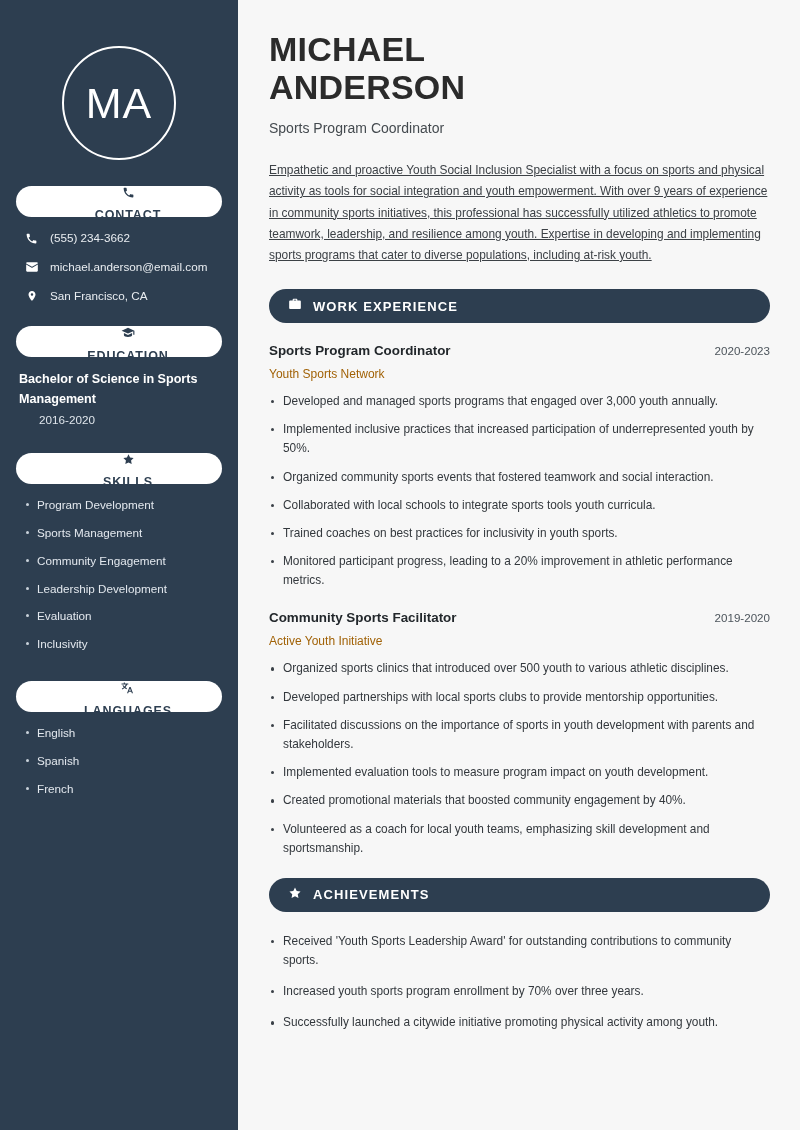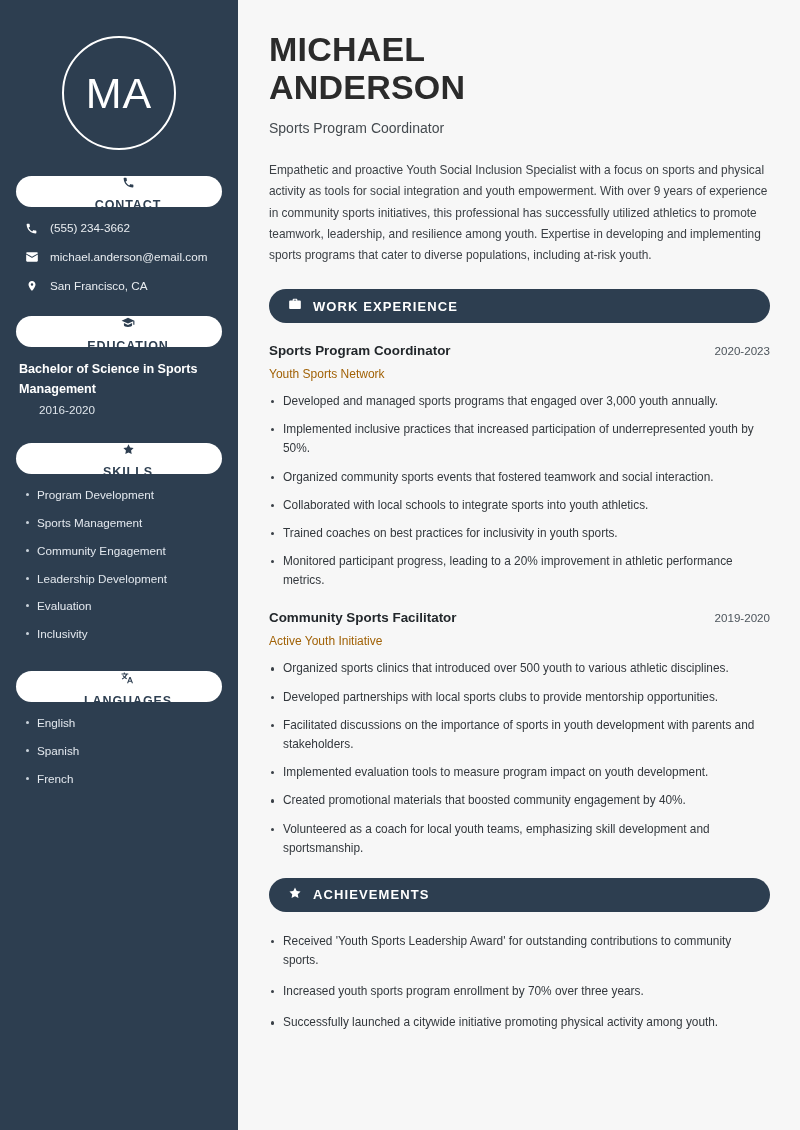--- a/index.html
+++ b/index.html
@@ -19,21 +19,21 @@
     background: #ffffff;
     overflow: hidden;
   }
 
   
   .sidebar {
     width: 238px;
     min-width: 238px;
     background: #2c3e50;
     background: #2d3e50;
-    padding: 8px 16px;
+    padding: 18px 16px;
     color: #ffffff;
   }
 
   .avatar-wrap {
     display: flex;
     justify-content: center;
     padding-top: 28px;
     padding-bottom: 26px;
   }
   .avatar {
@@ -156,20 +156,21 @@
     font-size: 14px;
     color: #444a4f;
     margin-top: 14px;
     margin-bottom: 24px;
   }
   .summary {
     font-size: 11.9px;
     color: #3c4146;
     line-height: 1.78;
     margin-bottom: 23px;
+    text-decoration: underline;
   }
 
   .section-bar {
     background: #2d3e50;
     border-radius: 999px;
     height: 34px;
     display: flex;
     align-items: center;
     gap: 11px;
     padding-left: 19px;
@@ -352,21 +353,21 @@
     <div class="job">
       <div class="job-head">
         <span class="job-role">Sports Program Coordinator</span>
         <span class="job-dates">2020-2023</span>
       </div>
       <div class="job-company">Youth Sports Network</div>
       <ul class="bullets">
         <li>Developed and managed sports programs that engaged over 3,000 youth annually.</li>
         <li>Implemented inclusive practices that increased participation of underrepresented youth by 50%.</li>
         <li>Organized community sports events that fostered teamwork and social interaction.</li>
-        <li>Collaborated with local schools to integrate sports into youth athletics.</li>
+        <li>Collaborated with local schools to integrate sports tools youth curricula.</li>
         <li>Trained coaches on best practices for inclusivity in youth sports.</li>
         <li>Monitored participant progress, leading to a 20% improvement in athletic performance metrics.</li>
       </ul>
     </div>
 
     <div class="job">
       <div class="job-head">
         <span class="job-role">Community Sports Facilitator</span>
         <span class="job-dates">2019-2020</span>
       </div>

